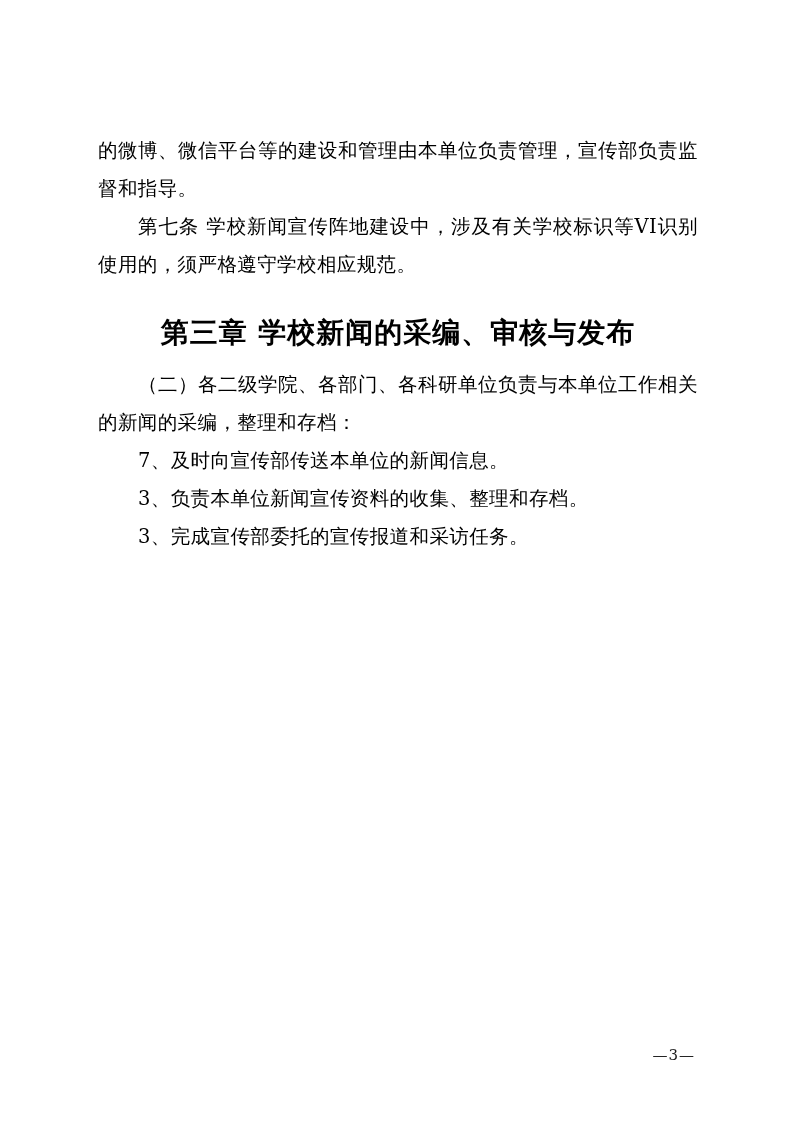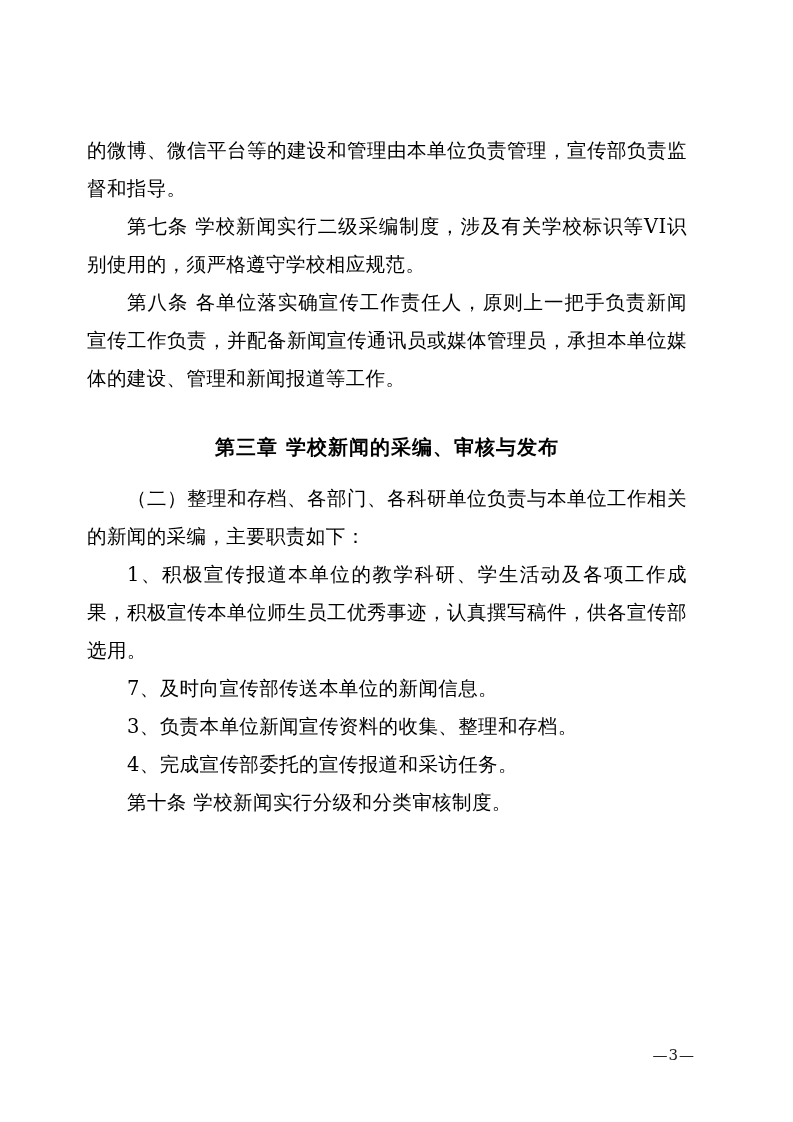--- a/index.html
+++ b/index.html
@@ -18,42 +18,42 @@
   .page {
     position: absolute;
     left: 0;
     top: 0;
     width: 793px;
     height: 1122px;
     box-sizing: border-box;
   }
   .content {
     position: absolute;
-    left: 87px;
+    left: 98px;
     top: 132px;
     width: 600px;
   }
   p.para {
     margin: 0 0 0 0;
     font-size: 19.5px;
     line-height: 38px;
     text-align: justify;
     text-justify: inter-ideograph;
     letter-spacing: 0.4px;
     font-family: "DejaVu Serif", "Liberation Serif", serif;
   }
   p.indent {
     text-indent: 40px;
   }
   p.noindent {
     text-indent: 0;
   }
   h2.section-heading {
     margin: 30px 0 14px 0;
-    font-size: 20px;
+    font-size: 28px;
     line-height: 38px;
     font-weight: bold;
     text-align: center;
     letter-spacing: 1px;
     font-family: "DejaVu Serif", "Liberation Serif", serif;
   }
   .page-number {
     position: absolute;
     right: 98px;
     bottom: 58px;
@@ -64,36 +64,33 @@
   }
 </style>
 </head>
 <body>
 
 <div class="page">
   <div class="content">
 
     <p class="para noindent">的微博、微信平台等的建设和管理由本单位负责管理，宣传部负责监督和指导。</p>
 
-    <p class="para indent">第七条  学校新闻实行二级采编制度，涉及有关学校标识等VI识别使用的，须严格遵守学校相应规范。</p>
+    <p class="para indent">第七条  学校新闻宣传阵地建设中，涉及有关学校标识等VI识别使用的，须严格遵守学校相应规范。</p>
 
-    <p class="para indent">第八条  各单位落实确宣传工作责任人，原则上一把手负责新闻宣传工作负责，并配备新闻宣传通讯员或媒体管理员，承担本单位媒体的建设、管理和新闻报道等工作。</p>
 
     <h2 class="section-heading">第三章  学校新闻的采编、审核与发布</h2>
 
 
 
-    <p class="para indent">（二）整理和存档、各部门、各科研单位负责与本单位工作相关的新闻的采编，主要职责如下：</p>
+    <p class="para indent">（二）各二级学院、各部门、各科研单位负责与本单位工作相关的新闻的采编，整理和存档：</p>
 
-    <p class="para indent">1、积极宣传报道本单位的教学科研、学生活动及各项工作成果，积极宣传本单位师生员工优秀事迹，认真撰写稿件，供各宣传部选用。</p>
 
     <p class="para indent">7、及时向宣传部传送本单位的新闻信息。</p>
 
     <p class="para indent">3、负责本单位新闻宣传资料的收集、整理和存档。</p>
 
-    <p class="para indent">4、完成宣传部委托的宣传报道和采访任务。</p>
+    <p class="para indent">3、完成宣传部委托的宣传报道和采访任务。</p>
 
-    <p class="para indent">第十条  学校新闻实行分级和分类审核制度。</p>
 
   </div>
 
   <div class="page-number">—3—</div>
 </div>
 
 </body></html>

